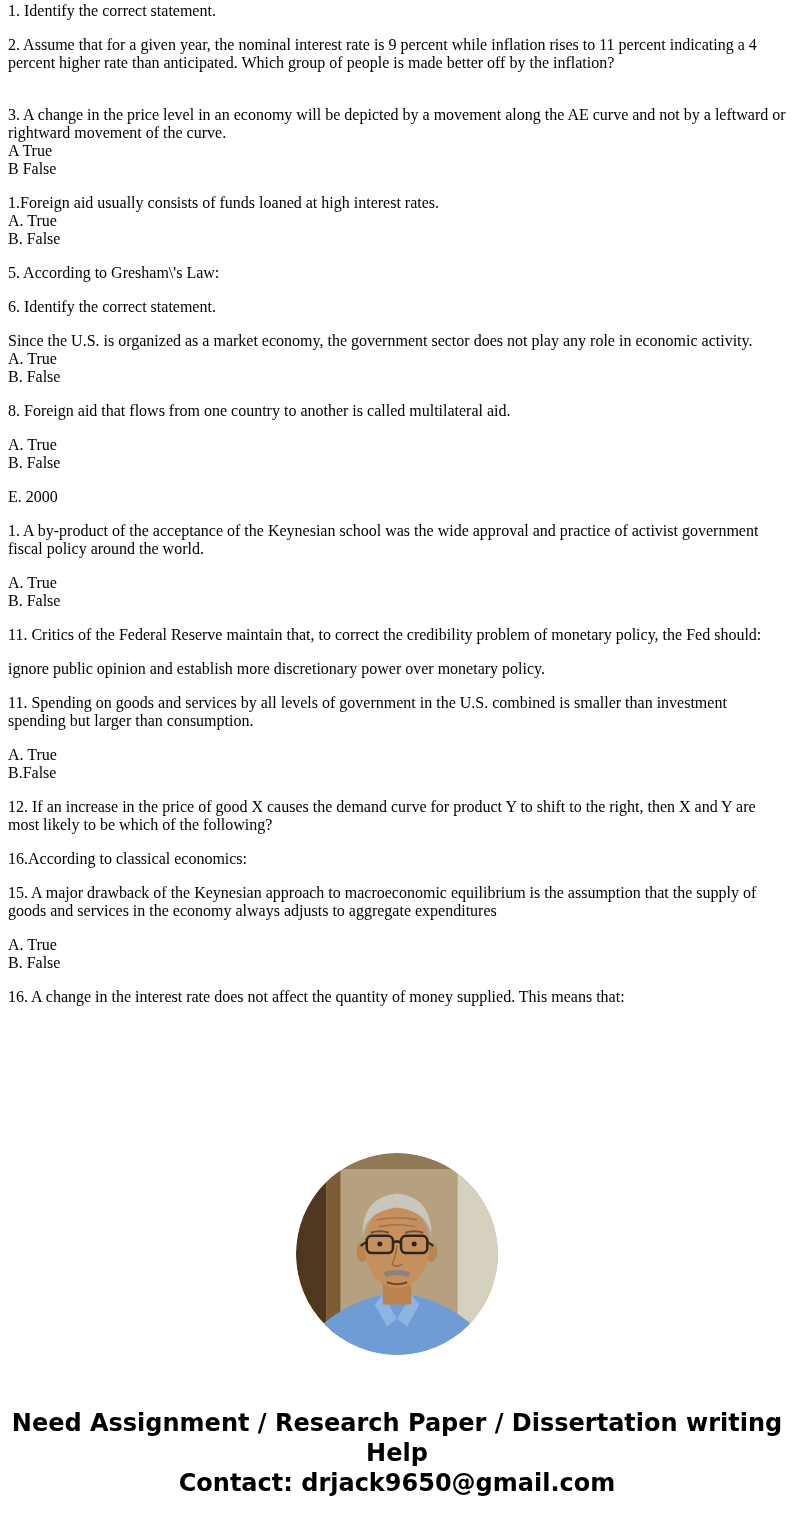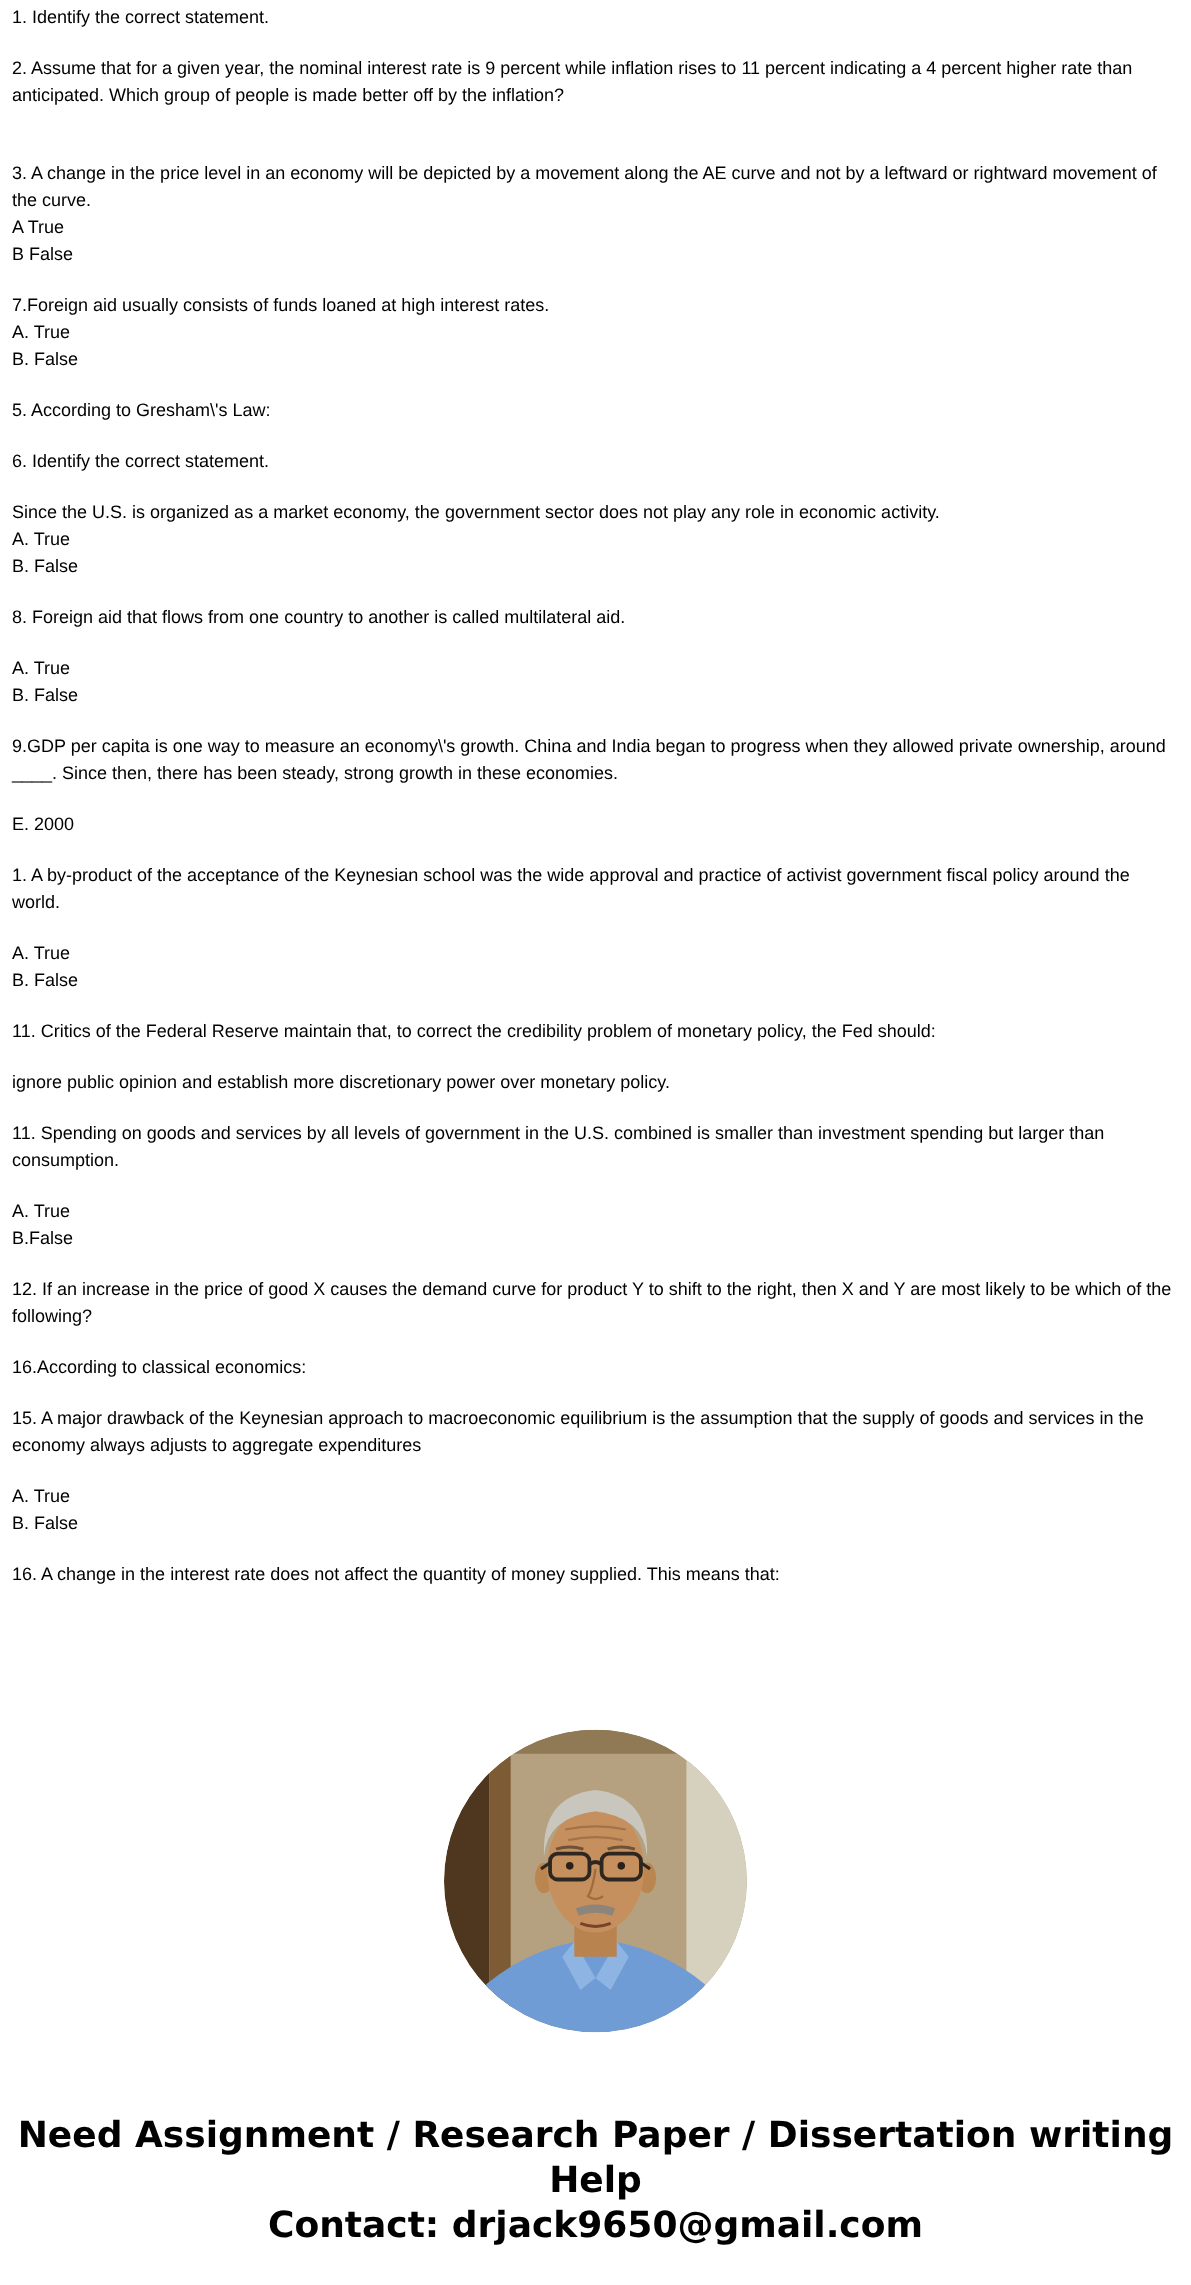--- a/index.html
+++ b/index.html
@@ -11,22 +11,22 @@
   body {
     width: 794px;
     padding-bottom: 25px;
     box-sizing: border-box;
   }
   .questions {
     height: 1120px;
     overflow: hidden;
     box-sizing: border-box;
     padding: 2px 8px 0 8px;
-    font-family: Liberation Sans, sans-serif;
-    font-size: 12px;
+    font-family: Liberation Serif, serif;
+    font-size: 16px;
     line-height: 18px;
   }
   .q {
     margin: 0 0 16px 0;
     white-space: pre-wrap;
   }
   .q.gap-lg {
     margin-bottom: 34px;
   }
   .avatar-wrap {
@@ -60,32 +60,31 @@
 </style>
 </head>
 <body>
 
 <div class="questions">
   <p class="q">1. Identify the correct statement.</p>
   <p class="q gap-lg">2. Assume that for a given year, the nominal interest rate is 9 percent while inflation rises to 11 percent indicating a 4 percent higher rate than anticipated. Which group of people is made better off by the inflation?</p>
   <p class="q">3. A change in the price level in an economy will be depicted by a movement along the AE curve and not by a leftward or rightward movement of the curve.
 A True
 B False</p>
-  <p class="q">7.Foreign aid usually consists of funds loaned at high interest rates.
+  <p class="q">1.Foreign aid usually consists of funds loaned at high interest rates.
 A. True
 B. False</p>
   <p class="q">5. According to Gresham\'s Law:</p>
   <p class="q">6. Identify the correct statement.</p>
   <p class="q">Since the U.S. is organized as a market economy, the government sector does not play any role in economic activity.
 A. True
 B. False</p>
   <p class="q">8. Foreign aid that flows from one country to another is called multilateral aid.</p>
   <p class="q">A. True
 B. False</p>
-  <p class="q">9.GDP per capita is one way to measure an economy\'s growth. China and India began to progress when they allowed private ownership, around ____. Since then, there has been steady, strong growth in these economies.</p>
   <p class="q">E. 2000</p>
   <p class="q">1. A by-product of the acceptance of the Keynesian school was the wide approval and practice of activist government fiscal policy around the world.</p>
   <p class="q">A. True
 B. False</p>
   <p class="q">11. Critics of the Federal Reserve maintain that, to correct the credibility problem of monetary policy, the Fed should:</p>
   <p class="q">ignore public opinion and establish more discretionary power over monetary policy.</p>
   <p class="q">11. Spending on goods and services by all levels of government in the U.S. combined is smaller than investment spending but larger than consumption.</p>
   <p class="q">A. True
 B.False</p>
   <p class="q">12. If an increase in the price of good X causes the demand curve for product Y to shift to the right, then X and Y are most likely to be which of the following?</p>

